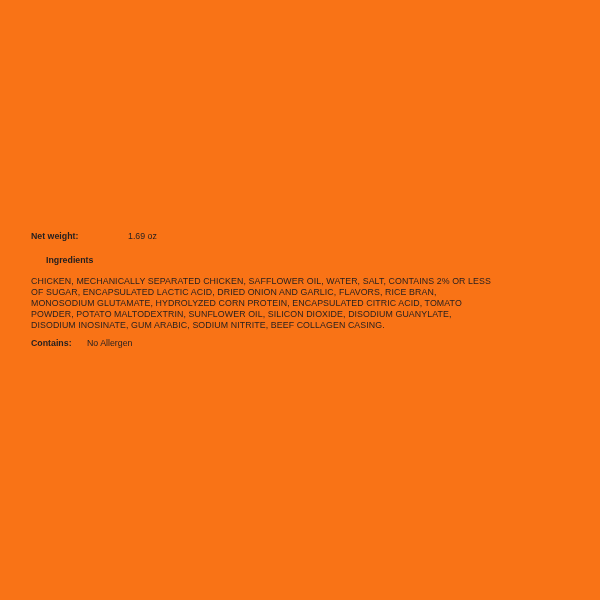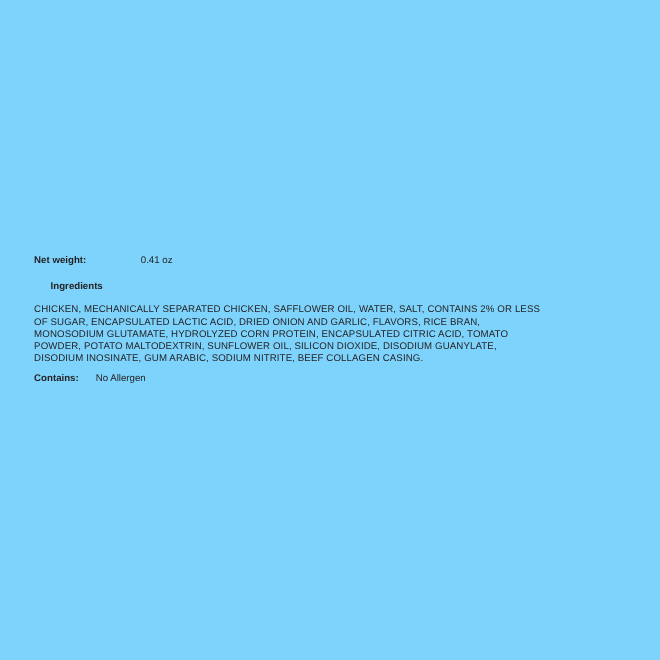--- a/index.html
+++ b/index.html
@@ -4,21 +4,21 @@
 <style>
   html, body {
     margin: 0;
     padding: 0;
     background: #ffffff;
   }
   .canvas {
     position: relative;
     width: 600px;
     height: 600px;
-    background: #7dd3fc;
+    background: #f97316;
     overflow: hidden;
     font-family: "Liberation Sans", sans-serif;
     color: #231f20;
   }
   .content {
     position: absolute;
     left: 31px;
     top: 0;
     width: 510px;
   }
@@ -57,21 +57,21 @@
   }
 </style>
 </head>
 <body>
 
 <div class="canvas">
   <div class="content">
 
     <div class="row net-weight-row">
       <span class="b lbl">Net weight:</span>
-      <span class="val">0.41 oz</span>
+      <span class="val">1.69 oz</span>
     </div>
 
     <div class="heading">Ingredients</div>
 
     <p class="ingredients">CHICKEN, MECHANICALLY SEPARATED CHICKEN, SAFFLOWER OIL, WATER, SALT, CONTAINS 2% OR LESS
 OF SUGAR, ENCAPSULATED LACTIC ACID, DRIED ONION AND GARLIC, FLAVORS, RICE BRAN,
 MONOSODIUM GLUTAMATE, HYDROLYZED CORN PROTEIN, ENCAPSULATED CITRIC ACID, TOMATO
 POWDER, POTATO MALTODEXTRIN, SUNFLOWER OIL, SILICON DIOXIDE, DISODIUM GUANYLATE,
 DISODIUM INOSINATE, GUM ARABIC, SODIUM NITRITE, BEEF COLLAGEN CASING.</p>
 

